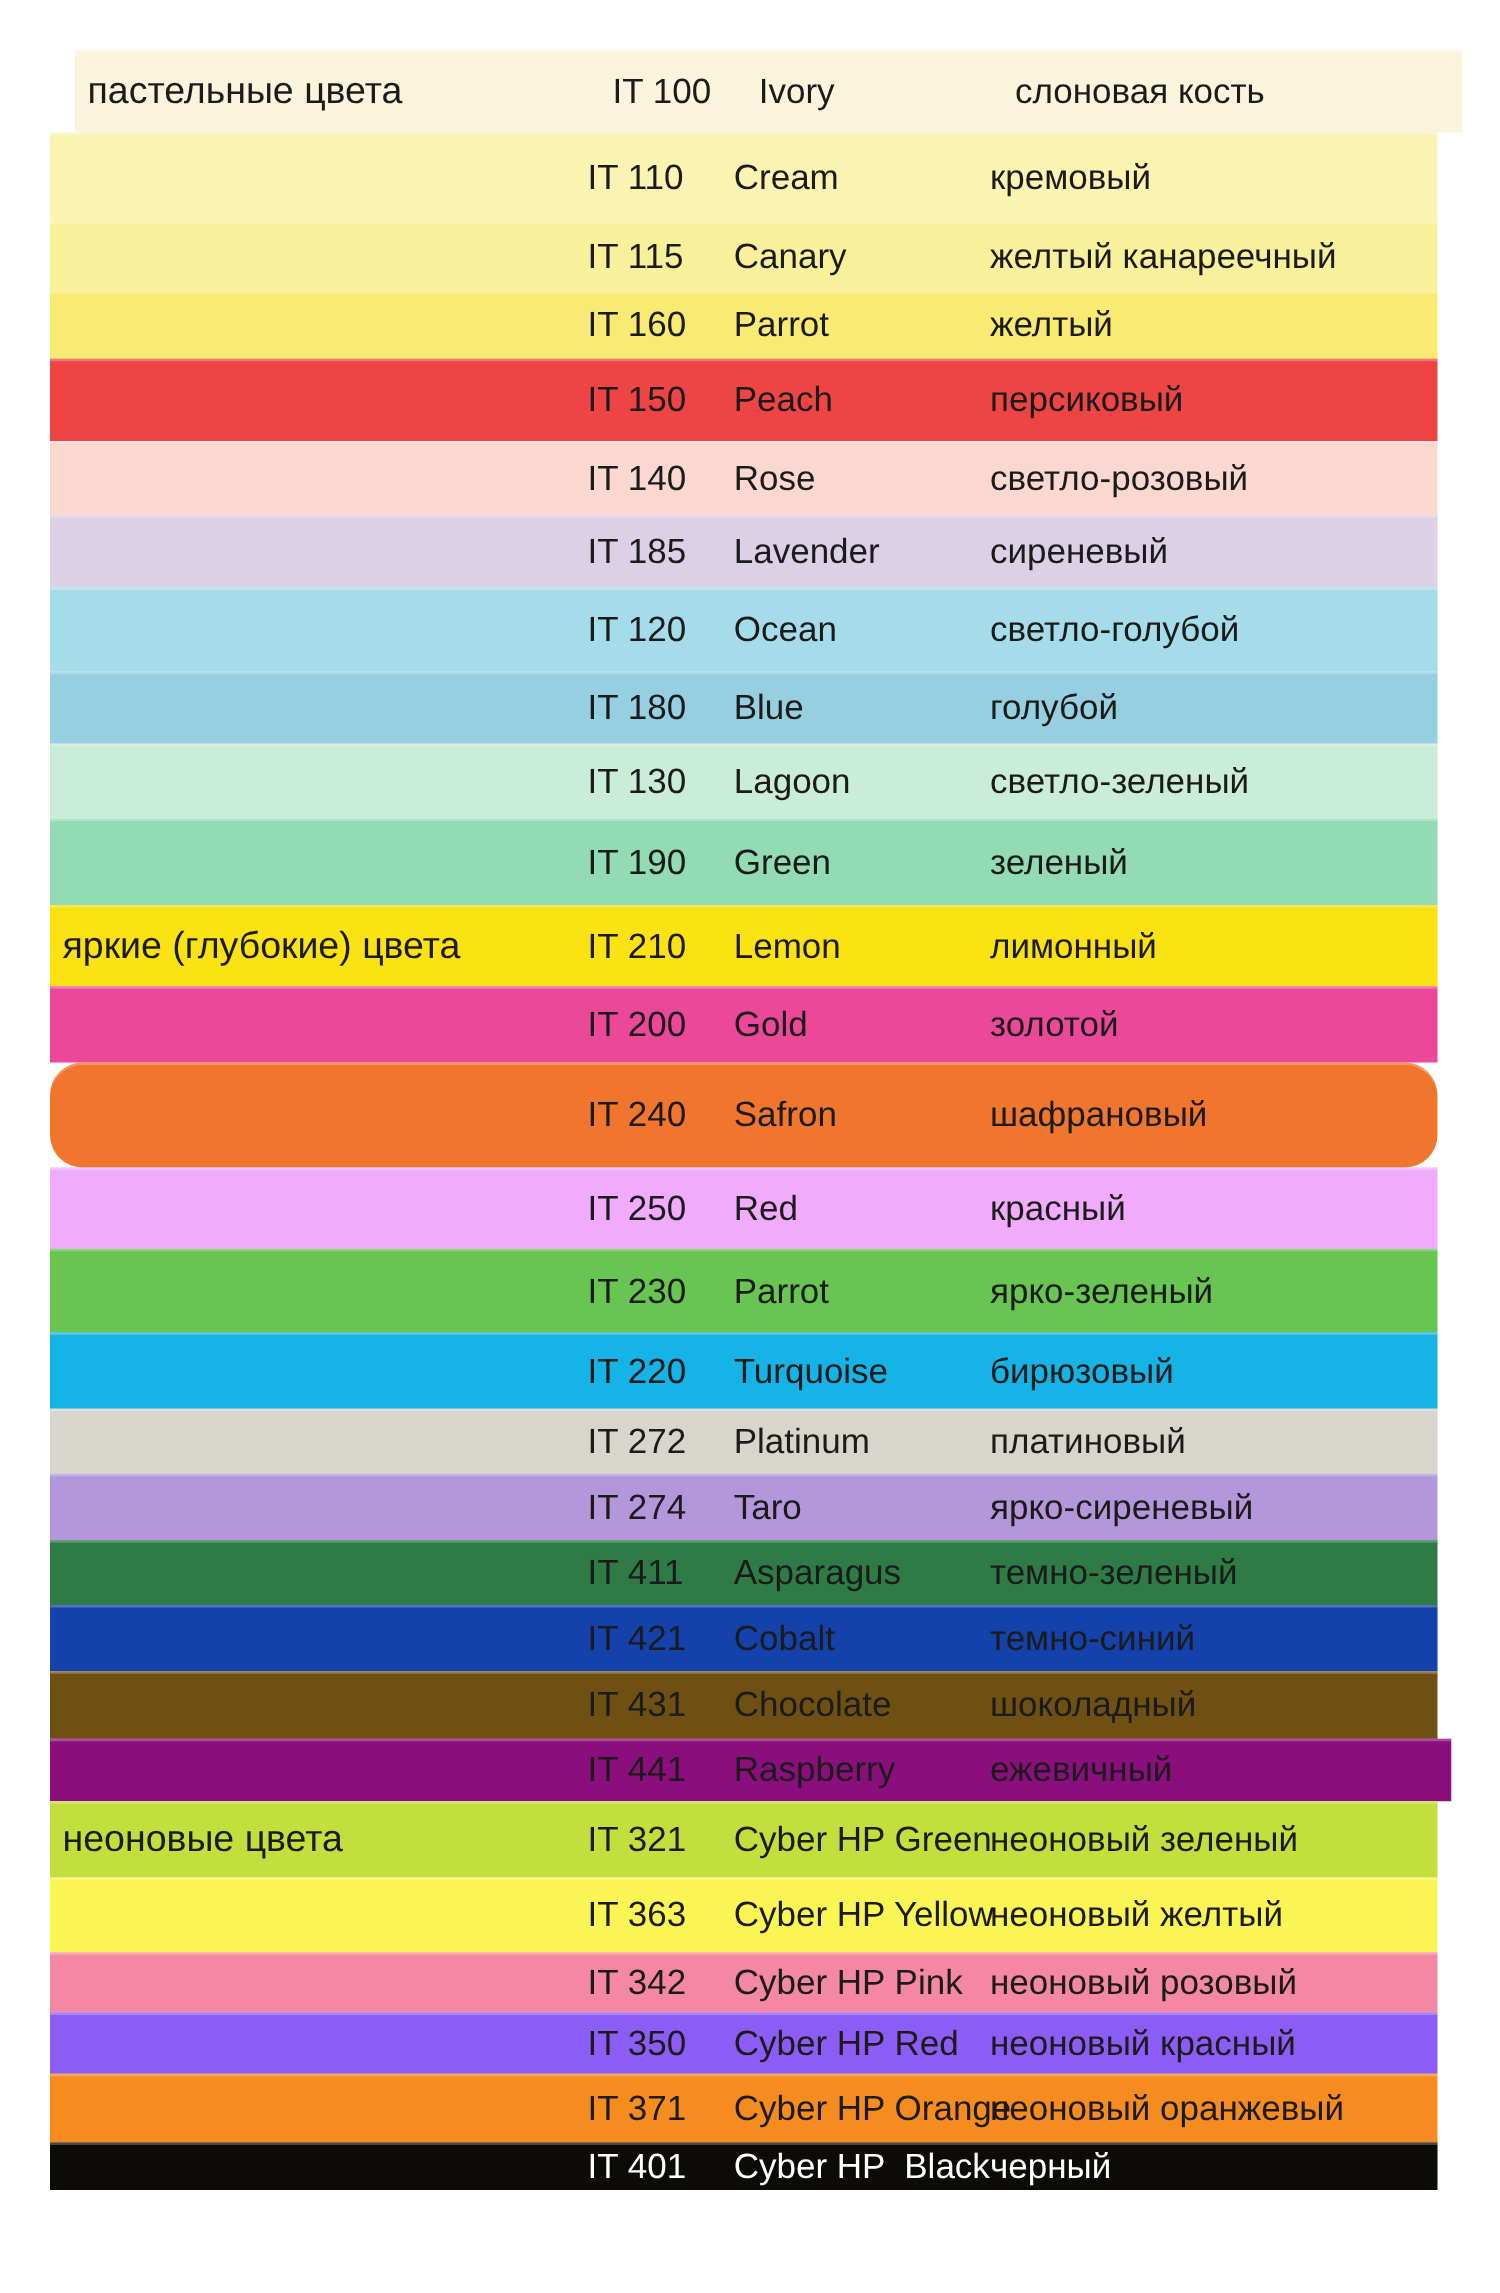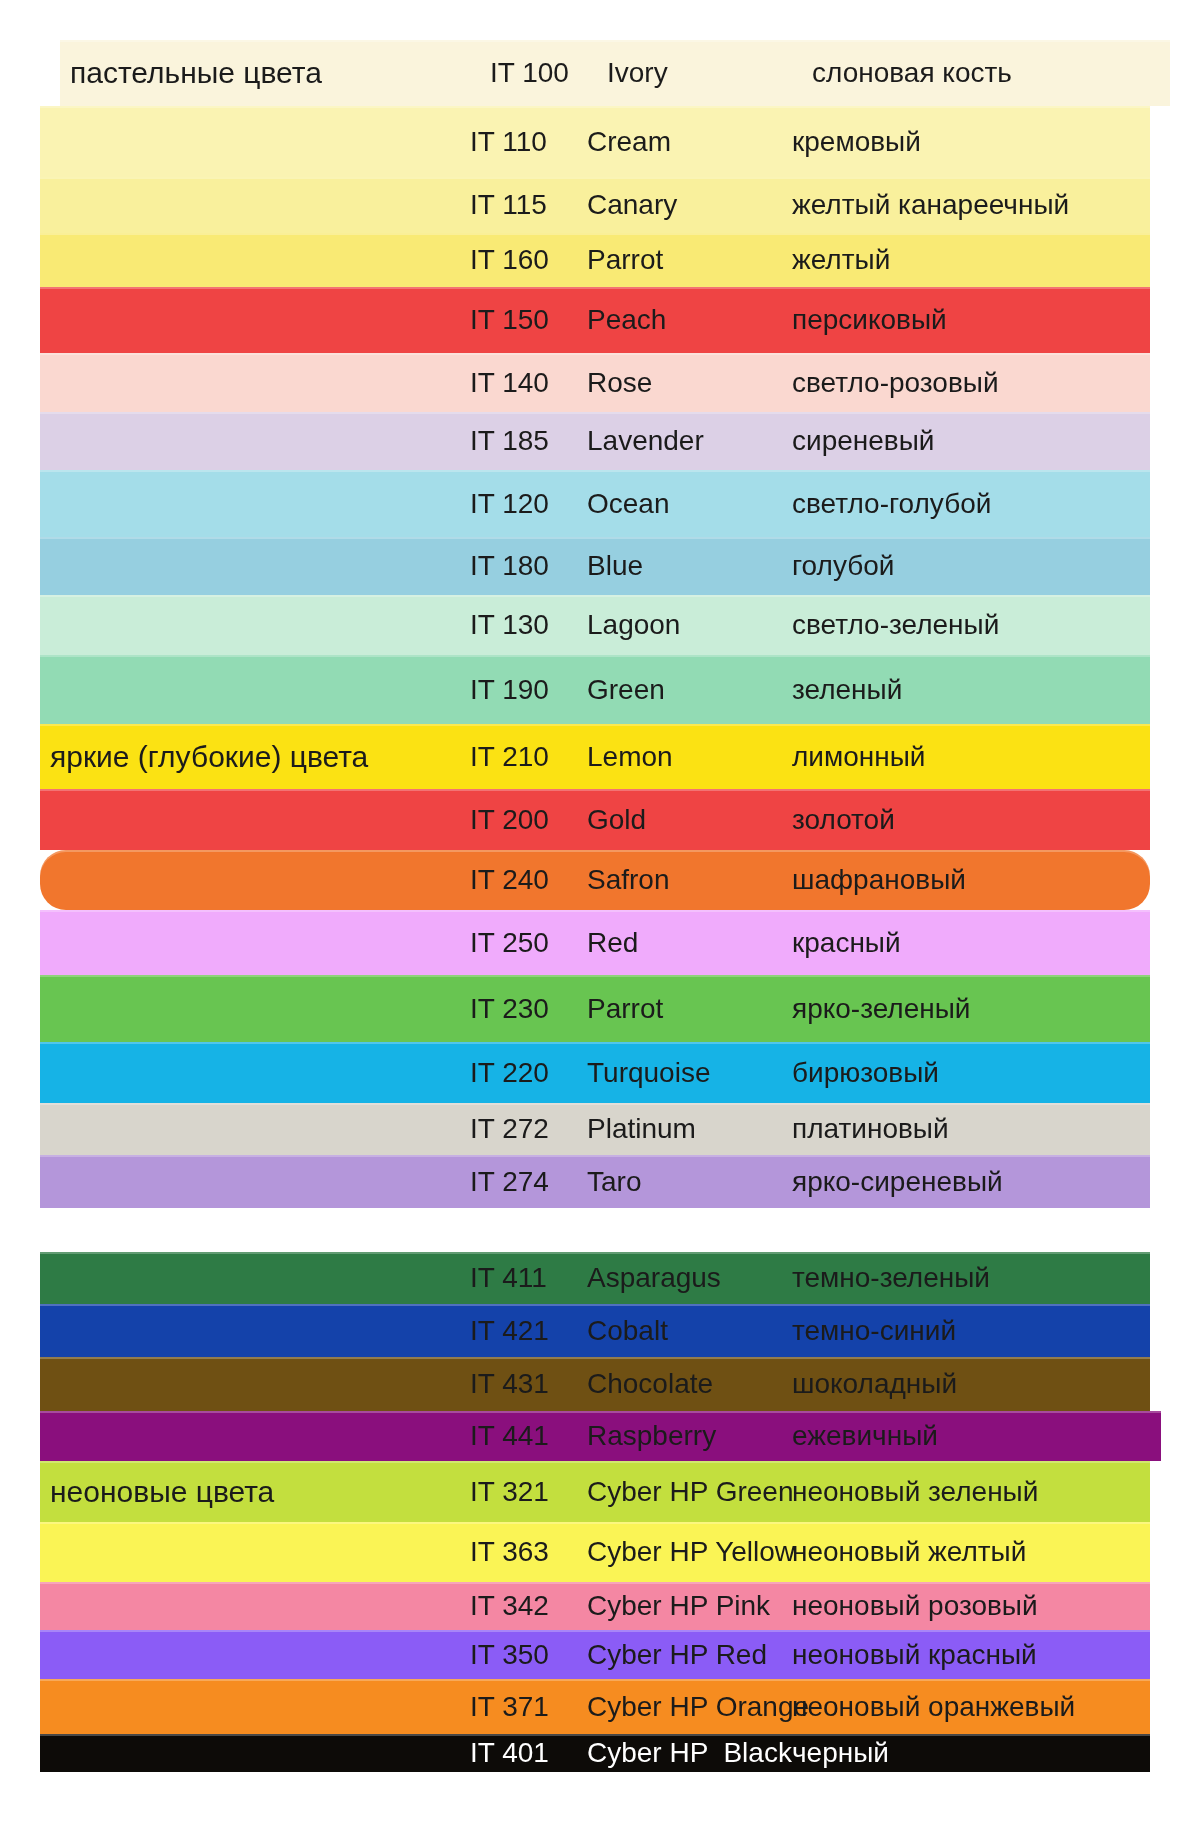--- a/index.html
+++ b/index.html
@@ -138,27 +138,27 @@
     <span class="color-code">IT 190</span>
     <span class="color-name-en">Green</span>
     <span class="color-name-ru">зеленый</span>
   </div>
       <div class="color-row" style="background: rgb(251, 226, 19); height: 65px;">
     <span class="section-label">яркие (глубокие) цвета</span>
     <span class="color-code">IT 210</span>
     <span class="color-name-en">Lemon</span>
     <span class="color-name-ru">лимонный</span>
   </div>
-      <div class="color-row" style="background: #ef4444; height: 61px;">
+      <div class="color-row" style="background: #ec4899; height: 61px;">
     <span class="section-label"></span>
     <span class="color-code">IT 200</span>
     <span class="color-name-en">Gold</span>
     <span class="color-name-ru">золотой</span>
   </div>
-      <div class="color-row" style="background: rgb(241, 118, 45); height: 60px; border-radius: 26px;">
+      <div class="color-row" style="background: rgb(241, 118, 45); height: 84px; border-radius: 26px;">
     <span class="section-label"></span>
     <span class="color-code">IT 240</span>
     <span class="color-name-en">Safron</span>
     <span class="color-name-ru">шафрановый</span>
   </div>
       <div class="color-row" style="background: #f0abfc; height: 65px;">
     <span class="section-label"></span>
     <span class="color-code">IT 250</span>
     <span class="color-name-en">Red</span>
     <span class="color-name-ru">красный</span>
@@ -180,21 +180,21 @@
     <span class="color-code">IT 272</span>
     <span class="color-name-en">Platinum</span>
     <span class="color-name-ru">платиновый</span>
   </div>
       <div class="color-row" style="background: rgb(180, 150, 218); height: 53px;">
     <span class="section-label"></span>
     <span class="color-code">IT 274</span>
     <span class="color-name-en">Taro</span>
     <span class="color-name-ru">ярко-сиреневый</span>
   </div>
-      <div class="color-row" style="background: rgb(46, 123, 69); height: 52px; margin-top: 44px;">
+      <div class="color-row" style="background: rgb(46, 123, 69); height: 52px;">
     <span class="section-label"></span>
     <span class="color-code">IT 411</span>
     <span class="color-name-en">Asparagus</span>
     <span class="color-name-ru">темно-зеленый</span>
   </div>
       <div class="color-row" style="background: rgb(20, 66, 170); height: 53px;">
     <span class="section-label"></span>
     <span class="color-code">IT 421</span>
     <span class="color-name-en">Cobalt</span>
     <span class="color-name-ru">темно-синий</span>

